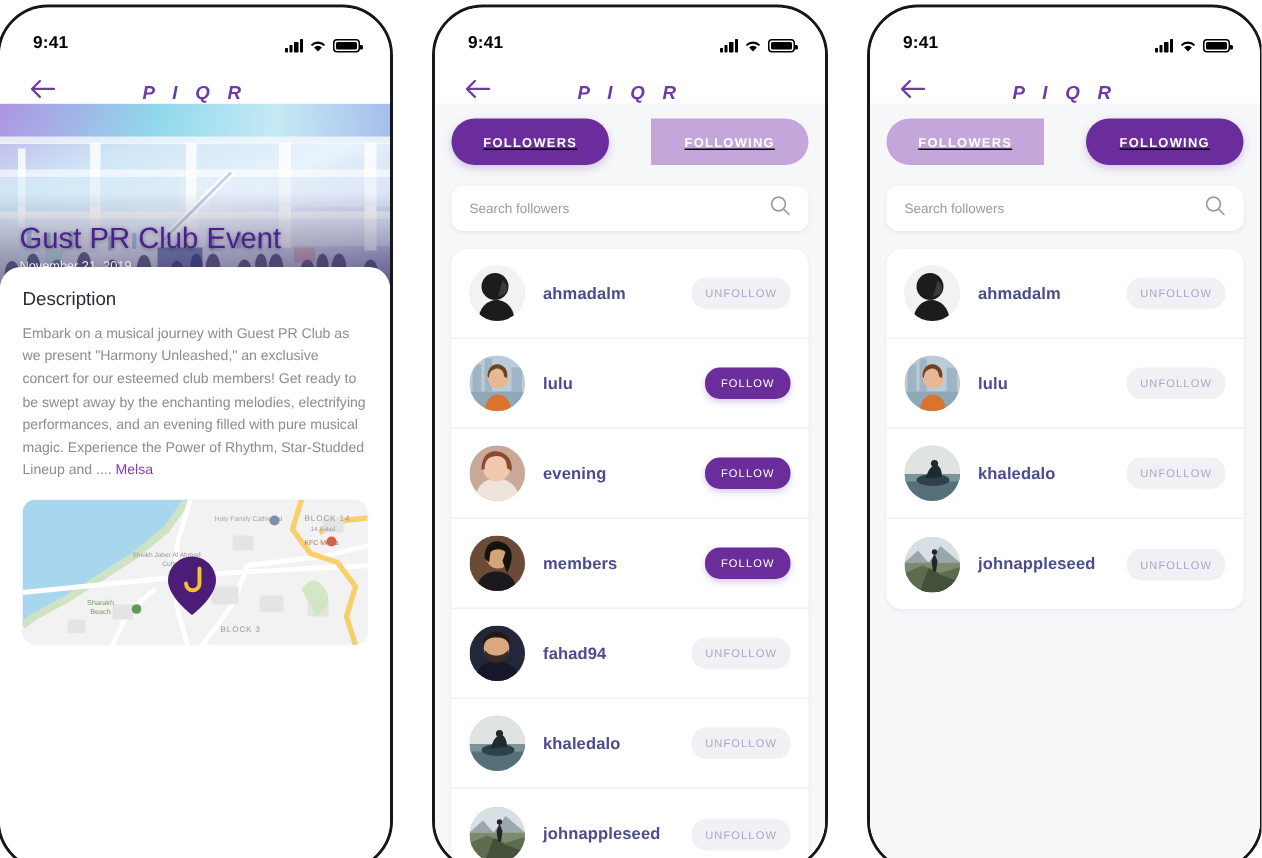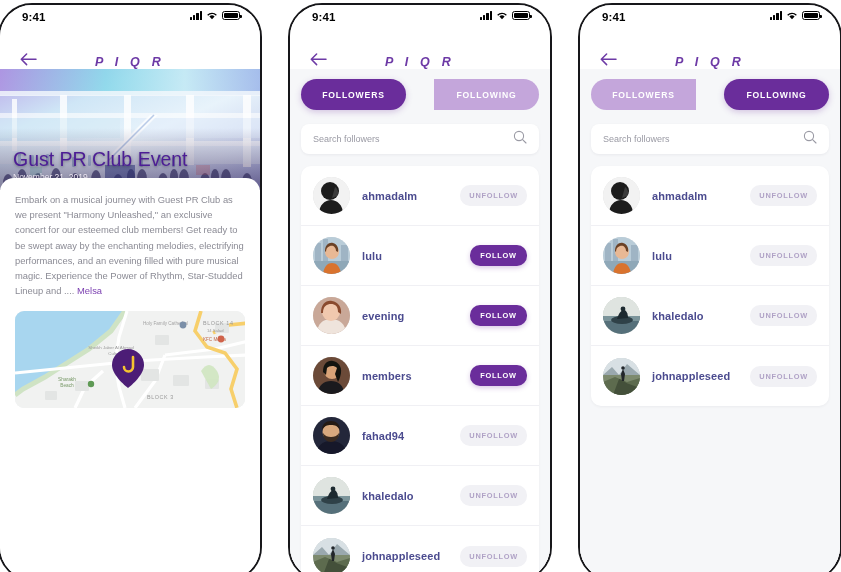--- a/index.html
+++ b/index.html
@@ -23,21 +23,21 @@
     overflow: hidden;
   }
   #phone1 { left: -2px; }
   #phone2 { left: 288px; }
   #phone3 { left: 578px; }
 
   .screen { position:absolute; inset:0; background:#fff; overflow:hidden; }
 
   
   .statusbar {
-    height: 30px; display:flex; align-items:flex-start;
+    height: 30px; display:flex; align-items:flex-end;
     justify-content: space-between;
     padding: 6px 20px 0 22px;
   }
   .clock { font-size: 11.5px; font-weight: 700; color:#000; letter-spacing:.1px; }
   .sysicons { display:flex; align-items:center; gap:4px; }
   .bars { display:flex; align-items:flex-end; gap:1.2px; height:9px; }
   .bars i { display:block; width:2.2px; background:#000; border-radius:.5px; }
   .bars i:nth-child(1){height:3px}
   .bars i:nth-child(2){height:5px}
   .bars i:nth-child(3){height:7px}
@@ -105,21 +105,21 @@
   .cta {
     width:100%; height:33px; border:none; border-radius:7px;
     background:#6a2d9b; color:#fff; font-size:11px; font-weight:700;
     letter-spacing:.9px; cursor:pointer; font-family:inherit;
   }
 
   
   .body-grey { position:absolute; left:0; right:0; top:64px; bottom:0; background:#f6f7f9; }
   .tabs {
     margin: 10px 11px 0 11px; height:31px; display:flex;
-    border-radius:16px; overflow:visible; position:relative;
+    border-radius:16px; overflow:visible; position:relative;text-decoration:underline;
   }
   .tab {
     flex:1; display:flex; align-items:center; justify-content:center;
     font-size:8.6px; font-weight:700; letter-spacing:.85px; cursor:pointer;
     color:#ffffff;
   }
   .tab.inactive { background:#c4a6db; }
   .tab.active { background:#6a2d9b; z-index:2; }
   .tabs .tab:first-child { border-radius:16px 0 0 16px; }
   .tabs .tab:last-child  { border-radius:0 16px 16px 0;margin-left:28px; }
@@ -148,21 +148,21 @@
     width:37px; height:37px; border-radius:50%; overflow:hidden; flex:none;
     background:#ddd; position:relative;
   }
   .avatar svg { display:block; }
   .uname {
     flex:1; margin-left:12px; font-size:11px; font-weight:700; color:#4b4b8f;
     letter-spacing:.1px;
   }
   .act {
     border:none; border-radius:10px; font-family:inherit; cursor:pointer;
-    font-size:7.4px; font-weight:700; letter-spacing:.75px;
+    font-size:7.4px; font-weight:400; letter-spacing:.75px;
     height:21px; min-width:57px; padding:0 9px;
   }
   .act.follow   { background:#6a2d9b; color:#fff; box-shadow:0 2px 5px rgba(106,45,155,.25); }
   .act.unfollow { background:#f1f1f5; color:#b0a2c6; }
 </style>
 </head>
 <body>
 
 <div class="stage">
 
@@ -274,20 +274,21 @@
           </svg>
         </div>
         <div class="hero-grad"></div>
         <div class="hero-text">
           <div class="hero-title">Gust PR Club Event</div>
           <div class="hero-date">November 21, 2019</div>
         </div>
       </div>
 
       <div class="content-card">
+        <div class="sec-title">Description</div>
         <div class="desc">
           <span>Embark on a musical journey with Guest PR Club as we present "Harmony Unleashed," an exclusive concert for our esteemed club members! Get ready to be swept away by the enchanting melodies, electrifying performances, and an evening filled with pure musical magic. Experience the Power of Rhythm, Star-Studded Lineup and  ....</span>
           <span class="more">Melsa</span>
         </div>
 
         <div class="map">
           <svg width="234" height="97" viewBox="0 0 234 97" preserveAspectRatio="none">
             <rect width="234" height="97" fill="#f1f2f1"></rect>
             <path d="M0 0 H110 L96 20 L74 38 L52 52 L30 66 L8 78 L0 84 Z" fill="#a8d6ef"></path>
             <path d="M0 84 L8 78 L30 66 L52 52 L74 38 L96 20 L110 0" stroke="#cfe3c4" stroke-width="5" fill="none"></path>

